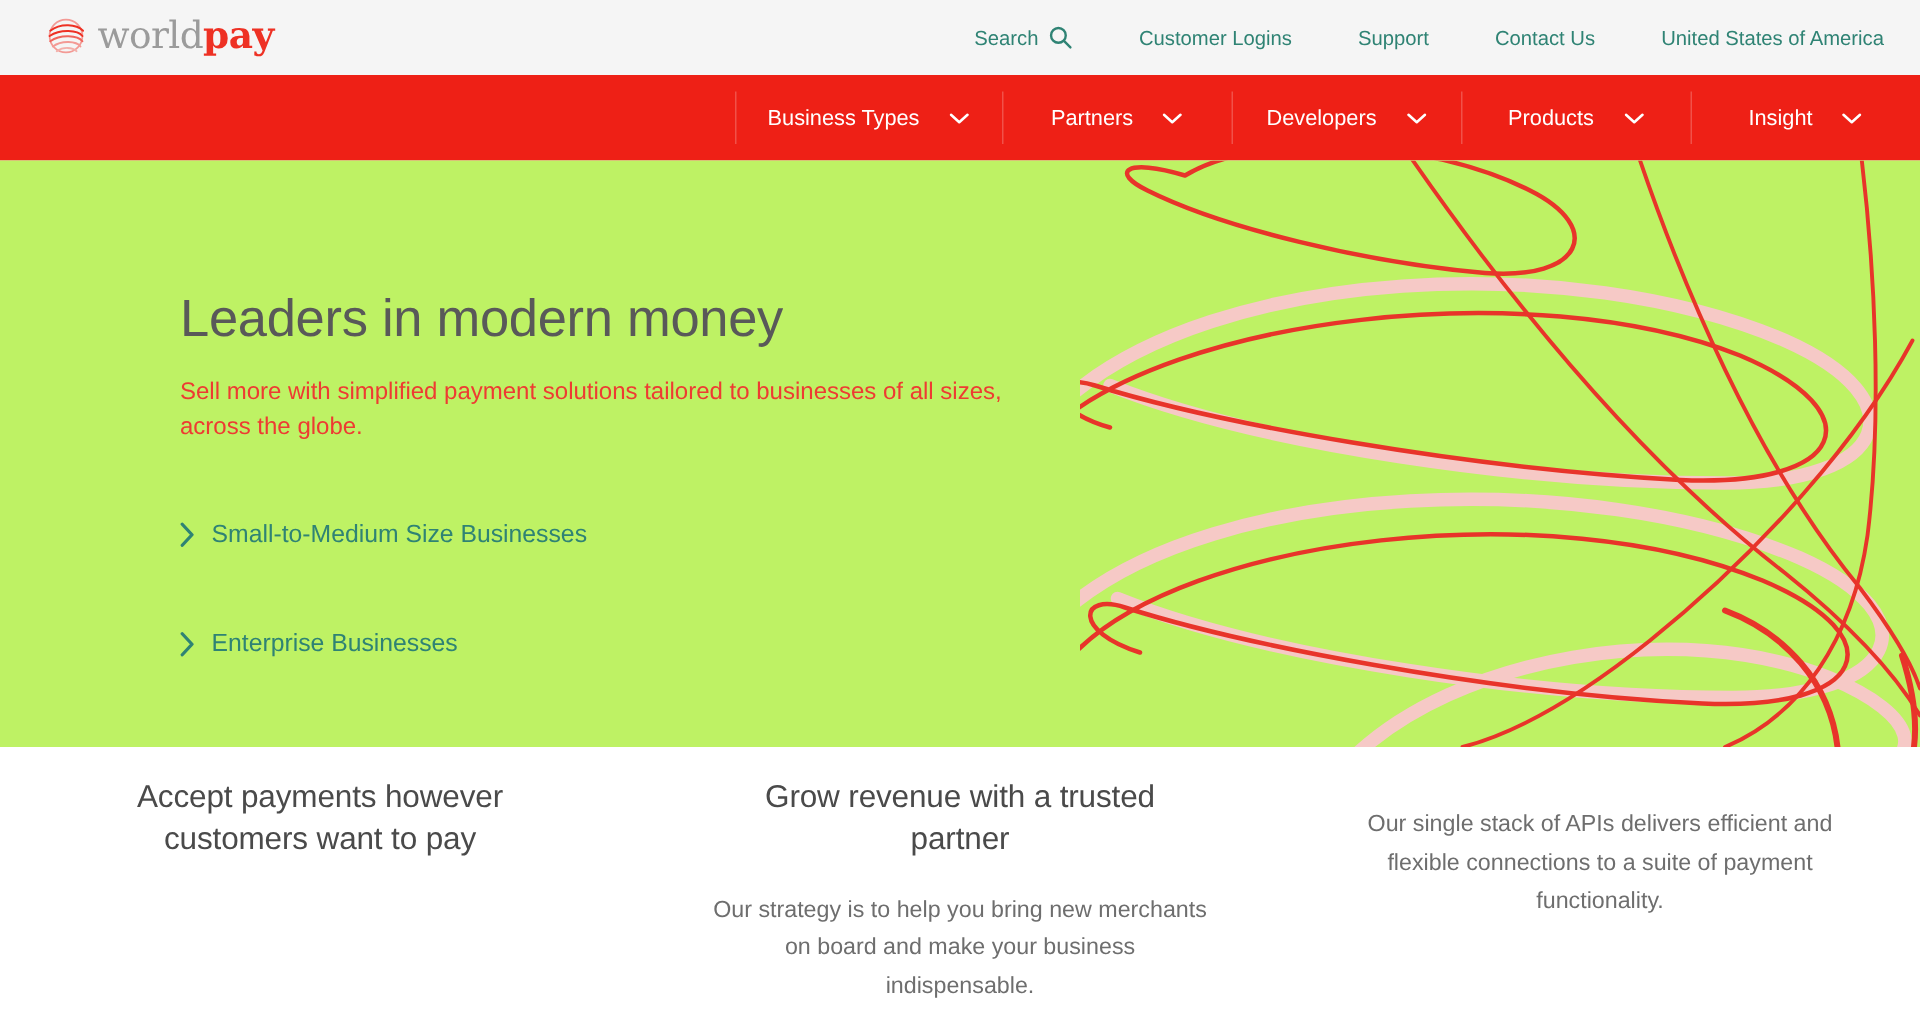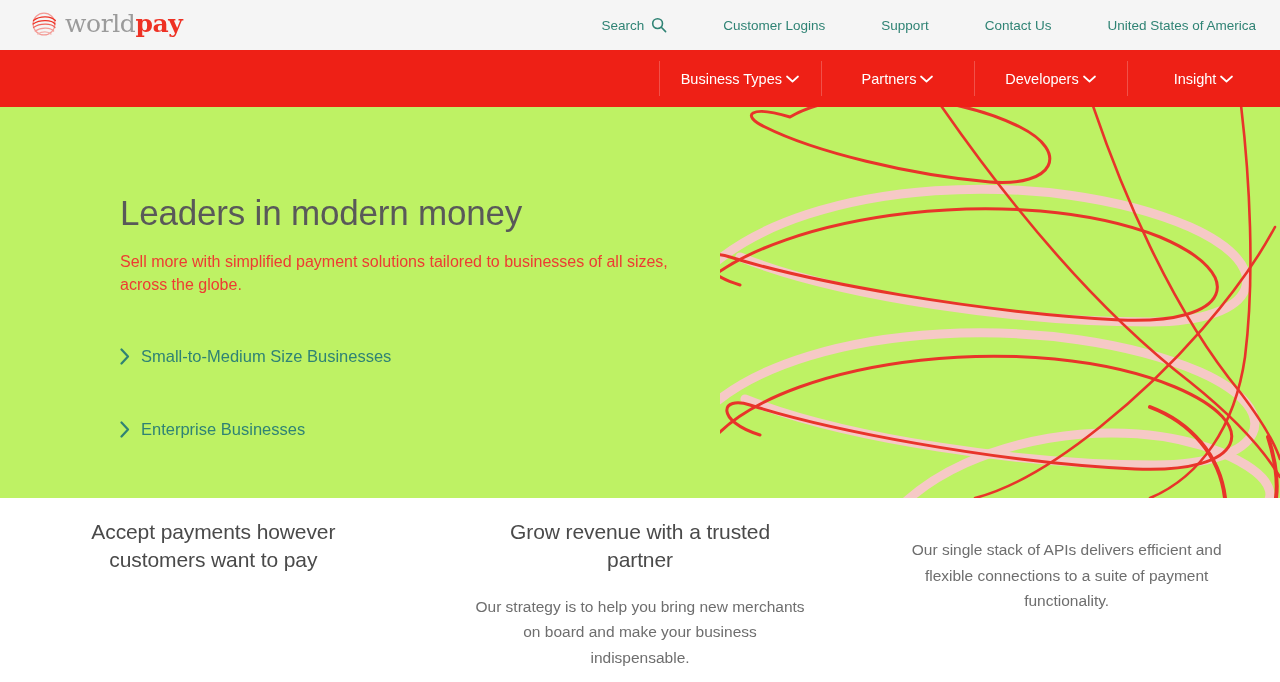--- a/index.html
+++ b/index.html
@@ -24,42 +24,42 @@
   .logo-mark { width: 28px; height: 28px; display: block; }
   .logo-text {
     font-size: 25px; letter-spacing: -0.4px;
     font-family: "DejaVu Serif", serif;
   }
   .logo-world { color: #9b9b9b; font-weight: 400; }
   .logo-pay { color: #ee3124; font-weight: 700; }
 
   .utility-links {
     position: absolute; right: 24px; top: 0; height: 50px;
-    display: flex; align-items: center; gap: 12px;
+    display: flex; align-items: center; gap: 0;
   }
   .utility-link {
     color: #2f8374; font-size: 13.5px;
     text-decoration: none; white-space: nowrap;
     padding: 0 22px; display: flex; align-items: center; gap: 7px;
     cursor: pointer;
   }
   .utility-link:last-child { padding-right: 0; }
   .search-icon { display: block; }
 
   
   .main-nav {
     position: absolute; top: 50px; left: 0;
     width: 1280px; height: 57px;
     background: #ee2016;
     display: flex; justify-content: flex-end;
   }
   .nav-item {
     position: relative;
     min-width: 153px;
-    display: flex; align-items: center; justify-content: center; gap: 4px;
+    display: flex; align-items: center; justify-content: center; gap: 20px;
     color: #ffffff; font-size: 14.5px;
     cursor: pointer; padding: 0 22px;
   }
   .nav-item + .nav-item::before {
     content: ""; position: absolute; left: 0; top: 11px;
     width: 1px; height: 35px;
     background: rgba(255,255,255,0.22);
   }
   .nav-item:first-child::before {
     content: ""; position: absolute; left: 0; top: 11px;
@@ -175,20 +175,26 @@
     </svg>
   </div>
 
   <div class="nav-item">
     <span>Developers</span>
     <svg class="chev-down" width="13" height="8" viewBox="0 0 13 8">
       <path d="M1 1.5 L6.5 6.5 L12 1.5" fill="none" stroke="#ffffff" stroke-width="1.7" stroke-linecap="round" stroke-linejoin="round"></path>
     </svg>
   </div>
 
+  <div class="nav-item">
+    <span>Products</span>
+    <svg class="chev-down" width="13" height="8" viewBox="0 0 13 8">
+      <path d="M1 1.5 L6.5 6.5 L12 1.5" fill="none" stroke="#ffffff" stroke-width="1.7" stroke-linecap="round" stroke-linejoin="round"></path>
+    </svg>
+  </div>
 
   <div class="nav-item">
     <span>Insight</span>
     <svg class="chev-down" width="13" height="8" viewBox="0 0 13 8">
       <path d="M1 1.5 L6.5 6.5 L12 1.5" fill="none" stroke="#ffffff" stroke-width="1.7" stroke-linecap="round" stroke-linejoin="round"></path>
     </svg>
   </div>
 </nav>
 
 <section class="hero">

